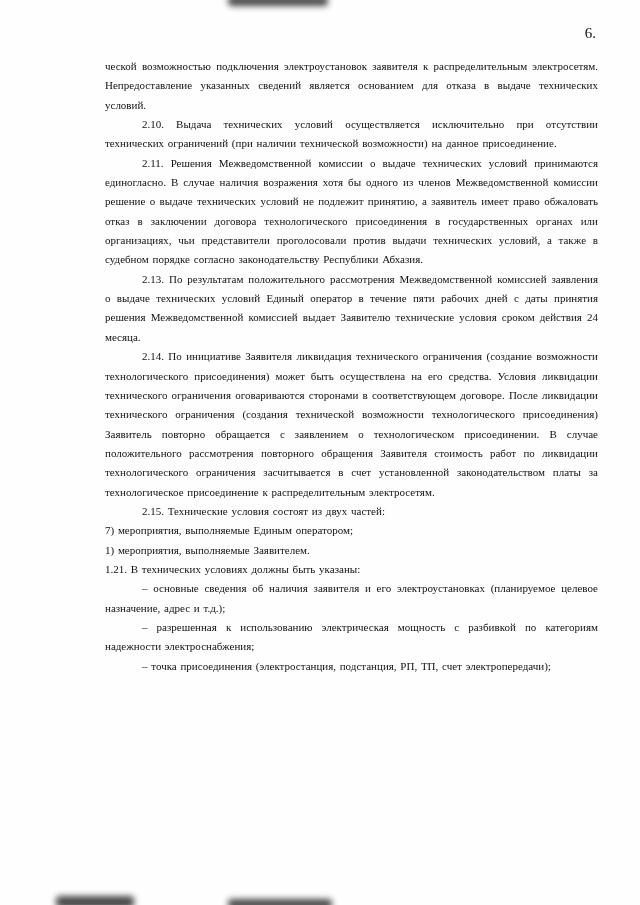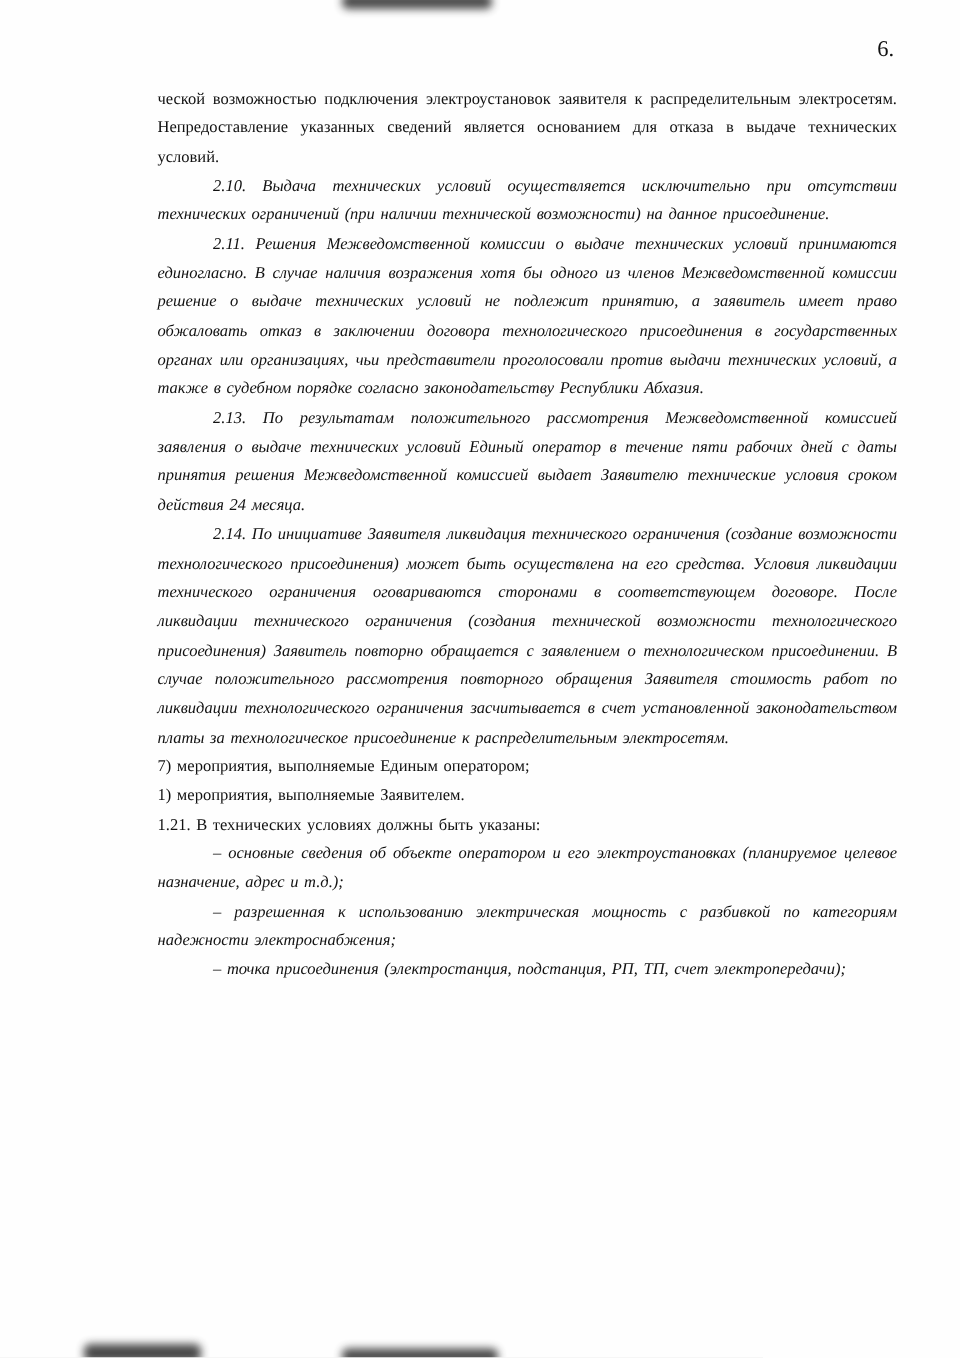--- a/index.html
+++ b/index.html
@@ -26,21 +26,21 @@
     width: 493px;
   }
   .text-block p {
     margin: 0;
     padding: 0;
     font-size: 11px;
     line-height: 19.35px;
     text-align: justify;
     word-spacing: 1px;
   }
-  .indent { text-indent: 37px; font-style: italic; }
+  .indent { text-indent: 37px; }
   .no-indent { text-indent: 0; }
   
   .artifact {
     position: absolute;
     background: #2a2a2a;
     filter: blur(3px);
     border-radius: 4px;
     opacity: 0.85;
   }
   .artifact-top    { left: 228px; top: -4px;  width: 100px; height: 10px; }
@@ -57,21 +57,22 @@
   <div class="artifact artifact-bc"></div>
 
   <div class="page-number">6.</div>
 
   <div class="text-block">
     <p class="no-indent">ческой возможностью подключения электроустановок заявителя к распределительным электросетям. Непредоставление указанных сведений является основанием для отказа в выдаче технических условий.</p>
     <p class="indent">2.10. Выдача технических условий осуществляется исключительно при отсутствии технических ограничений (при наличии технической возможности) на данное присоединение.</p>
     <p class="indent">2.11. Решения Межведомственной комиссии о выдаче технических условий принимаются единогласно. В случае наличия возражения хотя бы одного из членов Межведомственной комиссии решение о выдаче технических условий не подлежит принятию, а заявитель имеет право обжаловать отказ в заключении договора технологического присоединения в государственных органах или организациях, чьи представители проголосовали против выдачи технических условий, а также в судебном порядке согласно законодательству Республики Абхазия.</p>
     <p class="indent">2.13. По результатам положительного рассмотрения Межведомственной комиссией заявления о выдаче технических условий Единый оператор в течение пяти рабочих дней с даты принятия решения Межведомственной комиссией выдает Заявителю технические условия сроком действия 24 месяца.</p>
     <p class="indent">2.14. По инициативе Заявителя ликвидация технического ограничения (создание возможности технологического присоединения) может быть осуществлена на его средства. Условия ликвидации технического ограничения оговариваются сторонами в соответствующем договоре. После ликвидации технического ограничения (создания технической возможности технологического присоединения) Заявитель повторно обращается с заявлением о технологическом присоединении. В случае положительного рассмотрения повторного обращения Заявителя стоимость работ по ликвидации технологического ограничения засчитывается в счет установленной законодательством платы за технологическое присоединение к распределительным электросетям.</p>
+    <p class="indent">2.15. Технические условия состоят из двух частей:</p>
     <p class="no-indent">7) мероприятия, выполняемые Единым оператором;</p>
     <p class="no-indent">1) мероприятия, выполняемые Заявителем.</p>
     <p class="no-indent">1.21. В технических условиях должны быть указаны:</p>
-    <p class="indent">– основные сведения об объекте оператором и его электроустановках (планируемое целевое назначение, адрес и т.д.);</p>
+    <p class="indent">– основные сведения об наличия заявителя и его электроустановках (планируемое целевое назначение, адрес и т.д.);</p>
     <p class="indent">– разрешенная к использованию электрическая мощность с разбивкой по категориям надежности электроснабжения;</p>
     <p class="indent">– точка присоединения (электростанция, подстанция, РП, ТП, счет электропередачи);</p>
   </div>
 
 </div>
 
 </body></html>

